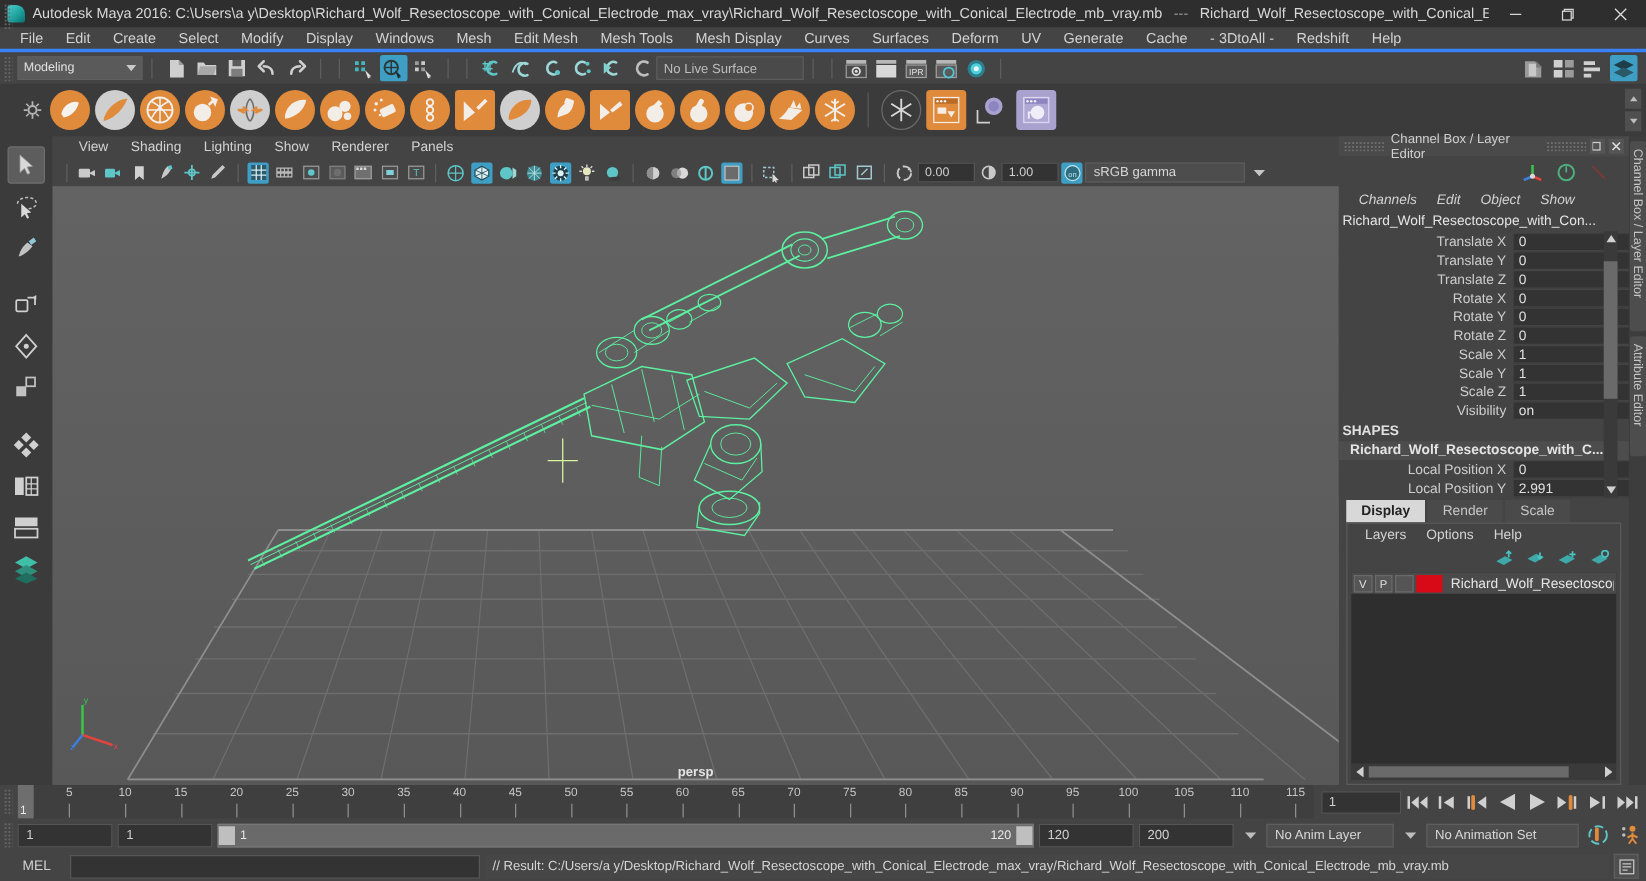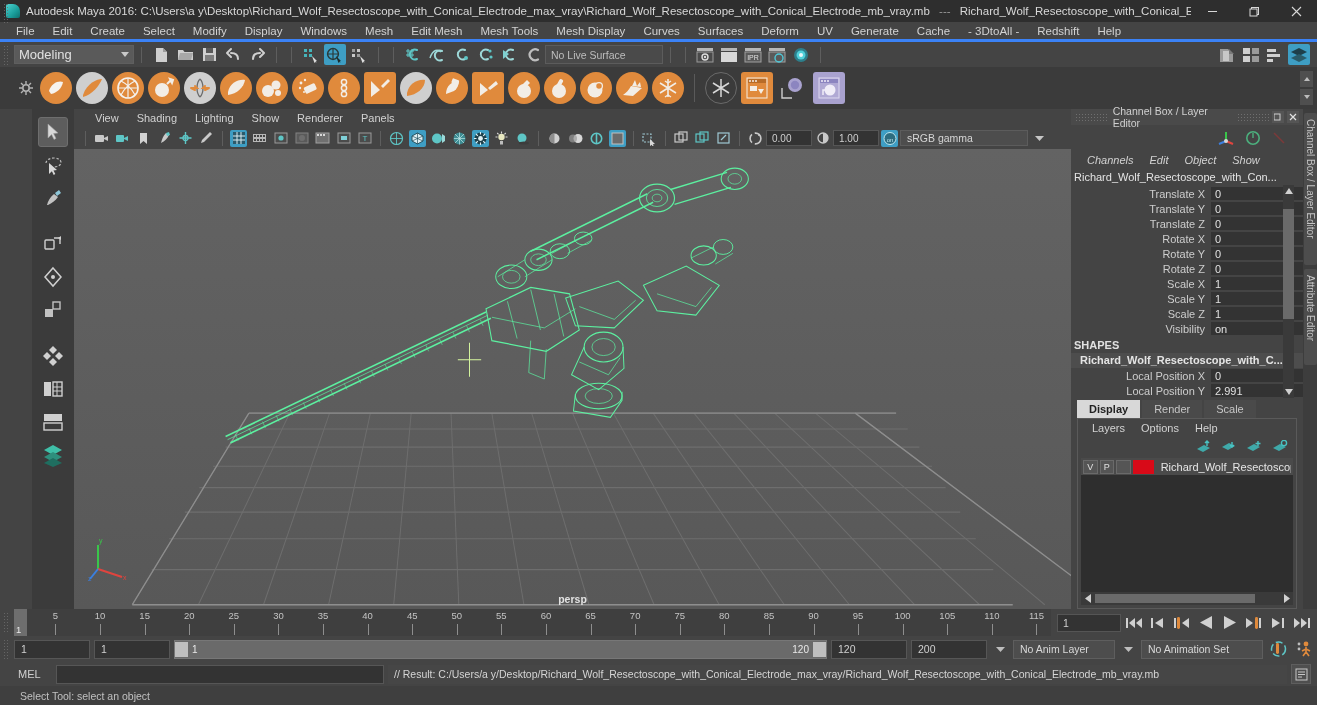--- a/index.html
+++ b/index.html
@@ -43,22 +43,22 @@
 
   
   .statusline {
     height: 25px; background: #444444; display: flex; align-items: center;
     padding-left: 14px; flex: 0 0 25px; gap: 0px; position: relative;
   }
   .grip { width: 7px; height: 20px; position:absolute; left:3px; top:3px;
     background-image: radial-gradient(#6b6b6b 1px, transparent 1px);
     background-size: 3px 3px; opacity:.85;}
   .mode-select {
-    width: 120px; height: 19px; background: #5a5a5a; border: 1px solid #5f5f5f;
-    display: flex; align-items: center; padding: 0 4px; color: #e0e0e0; font-size: 13px;
+    width: 100px; height: 19px; background: #5a5a5a; border: 1px solid #5f5f5f;
+    display: flex; align-items: center; padding: 0 4px; color: #e0e0e0; font-size: 10px;
     position: relative;
   }
   .mode-select .arrow { margin-left:auto; width:0;height:0;border-left:4px solid transparent;border-right:4px solid transparent;border-top:5px solid #c9c9c9;}
   .sl-sep { width: 1px; height: 16px; background: #5e5e5e; margin: 0 7px; flex:0 0 1px;}
   .sl-icon { width: 22px; height: 21px; display:flex;align-items:center;justify-content:center; margin:0 1px; }
   .sl-icon.active { background: #3e9ec4; border-radius: 2px; }
   .liveSurface {
     width: 118px; height: 19px; background: #4a4a4a; border: 1px solid #5c5c5c;
     display:flex;align-items:center;padding-left:5px;color:#bdbdbd;font-size:10.5px;
   }
@@ -78,21 +78,21 @@
   
   .shelfrow { height: 42px; background: #3b3b3b; display: flex; align-items: center; padding-left: 14px; flex: 0 0 42px; position:relative;}
   .shelf-left-btn { width:24px;height:34px;display:flex;align-items:center;justify-content:center;}
   .ico { width: 32px; height: 32px; margin: 0 2px; border-radius: 50%; display:flex;align-items:center;justify-content:center; position:relative; flex:0 0 32px;}
   .ico.sq { border-radius: 3px; }
   .shelf-sep{ width:1px;height:28px;background:#5a5a5a;margin:0 8px;flex:0 0 1px;}
   .shelf-scroll { position:absolute; right:4px; top:4px; width:13px; height:34px; display:flex;flex-direction:column;gap:2px;}
   .shelf-scroll div{ flex:1; background:#4f4f4f; display:flex;align-items:center;justify-content:center;}
 
   
-  .body { flex: 1 1 auto; display: flex; background:#444; min-height:0;padding-left:32px; }
+  .body { flex: 1 1 auto; display: flex; background:#444; min-height:0; }
 
   
   .toolbox { width: 42px; background: #3b3b3b; display:flex; flex-direction:column; align-items:center; padding-top:8px; gap:3px; flex:0 0 42px;}
   .tbtn { width: 30px; height: 30px; display:flex;align-items:center;justify-content:center; border-radius:3px;}
   .tbtn.active { background:#5d5d5d; border:1px solid #6e6e6e;}
   .tbox-sep { height: 10px; }
 
   
   .vpcol { flex: 1 1 auto; display:flex; flex-direction:column; min-width:0; }
   .vpmenubar { height: 18px; background: #444444; display:flex; align-items:center; padding-left: 12px; flex:0 0 18px;}
@@ -1359,17 +1359,14 @@
     <div class="mel-input" title=""></div>
     <div class="mel-result">// Result: C:/Users/a y/Desktop/Richard_Wolf_Resectoscope_with_Conical_Electrode_max_vray/Richard_Wolf_Resectoscope_with_Conical_Electrode_mb_vray.mb</div>
     <div class="mel-btn">
       <svg width="13" height="13" viewBox="0 0 13 13">
           <rect x="1" y="1" width="11" height="11" fill="none" stroke="#c8c8c8" stroke-width="1"></rect>
           <path d="M3 4h7M3 6.5h7M3 9h4" stroke="#c8c8c8" stroke-width="1"></path>
         </svg>
     </div>
   </div>
 
-  <div class="helpline">
-    <span>Select Tool: select an object</span>
-  </div>
 
 </div>
 
 </body></html>

